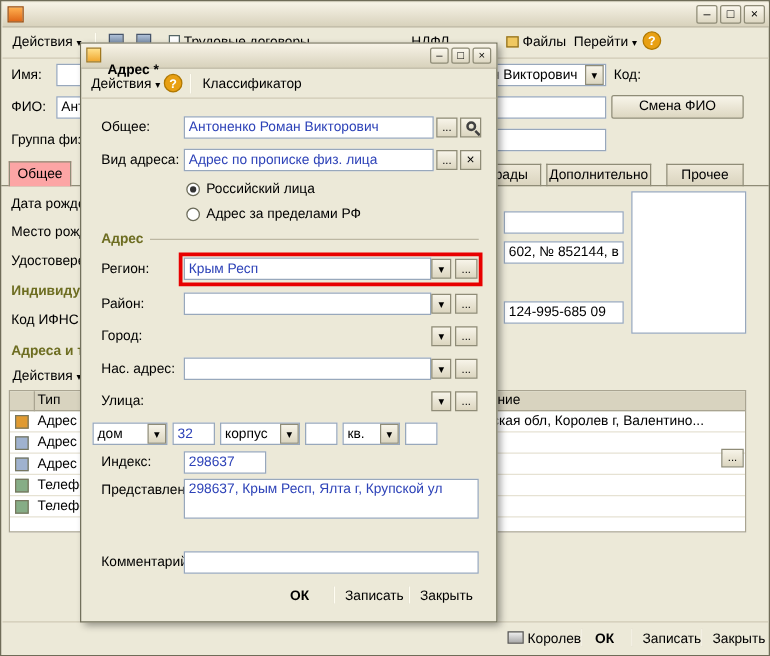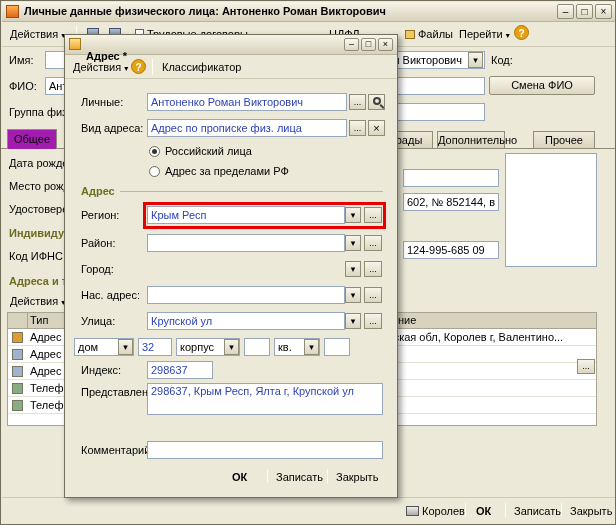--- a/index.html
+++ b/index.html
@@ -20,21 +20,21 @@
     padding:0 3px;overflow:hidden;white-space:nowrap;}
   .v{color:var(--value-text,#2e43b8);}
   .sbtn{position:absolute;background:linear-gradient(#f7f4e9,#dcd6c0);border:1px solid #8f8c77;
     text-align:center;font-size:9px;line-height:13px;overflow:hidden;}
   .radio{position:absolute;width:11px;height:11px;border:1px solid #6a6a58;border-radius:50%;background:#fff;}
   .radio.on::after{content:"";position:absolute;left:2px;top:2px;width:5px;height:5px;background:#333;border-radius:50%;}
   .grp{font-weight:bold;color:var(--section-text,#6d6d21);}
   .hline{position:absolute;height:1px;background:#bcb7a2;}
   .tab{position:absolute;border:1px solid #8f8c77;border-bottom:none;text-align:center;
     background:linear-gradient(#eee9d9,#d9d3bd);z-index:1;}
-  .tab.active{background:#a21caf;z-index:3;}
+  .tab.active{background:#fca5a5;z-index:3;}
   .tabline{position:absolute;height:1px;background:#8f8c77;z-index:2;}
   .rowicon{position:absolute;width:11px;height:11px;border:1px solid #77775f;}
   .help{position:absolute;width:15px;height:15px;border-radius:50%;background:#e8a013;color:#fff;
     font-weight:bold;text-align:center;line-height:15px;font-size:10px;border:1px solid #b07800;}
   .micon{position:absolute;width:13px;height:13px;background:linear-gradient(#ffb050,#e06818);border:1px solid #9c4e10;}
   .dicon{position:absolute;width:12px;height:12px;background:linear-gradient(#ffe08a,#f0a830);border:1px solid #a07820;}
   .docicon{display:inline-block;width:9px;height:11px;background:#fff;border:1px solid #566;vertical-align:-2px;margin-right:3px;}
   .clipicon{display:inline-block;width:10px;height:9px;background:#f0c860;border:1px solid #907020;vertical-align:-1px;margin-right:3px;}
   .ticon{display:inline-block;width:12px;height:12px;background:linear-gradient(#aebfd6,#5d7390);border:1px solid #45546b;vertical-align:-2px;}
   .printicon{display:inline-block;width:13px;height:10px;background:linear-gradient(#eee,#aaa);border:1px solid #555;vertical-align:-1px;margin-right:3px;}
@@ -45,21 +45,20 @@
     border:1px solid #72705c;box-shadow:3px 3px 6px rgba(0,0,0,.4);z-index:4;}
   .dd{font-size:8px;}
 </style>
 </head>
 <body>
 
 <div id="root">
 
   <div class="tb a" style="left:1px;top:1px;width:613px;height:20px">
     <span class="micon" style="left:4px;top:3px"></span>
-    <span class="a ttl" style="left:22px;top:3px">Личные данные физического лица: Антоненко Роман Викторович</span>
     <span class="wbtn" style="left:555px;top:2px">–</span>
     <span class="wbtn" style="left:574px;top:2px">□</span>
     <span class="wbtn" style="left:593px;top:2px">×</span>
   </div>
 
   <div class="a" style="left:1px;top:21px;width:613px;height:25px;border-bottom:1px solid #cfcab5">
     <span class="flatbtn" style="left:3px;top:2px"><span>Действия</span> <span class="dd">▾</span></span>
     <span class="sep" style="left:74px;top:4px;height:16px"></span>
     <span class="flatbtn" style="left:80px;top:2px"><span class="ticon"></span></span>
     <span class="flatbtn" style="left:102px;top:2px"><span class="ticon"></span></span>
@@ -78,21 +77,21 @@
   <span class="a" style="left:8px;top:79px">ФИО:</span>
   <div class="fld a" style="left:44px;top:76px;width:440px"><span>Антоненко Роман Викторович</span></div>
   <div class="pushbtn" style="left:488px;top:75px;width:106px;height:19px;line-height:17px">Смена ФИО</div>
 
   <span class="a" style="left:8px;top:105px">Группа физ. лиц:</span>
   <div class="fld a" style="left:100px;top:102px;width:384px"></div>
 
   <div class="tabline" style="left:0;top:147px;width:614px"></div>
   <div class="tab active" style="left:6px;top:128px;width:50px;height:20px;line-height:19px">Общее</div>
   <div class="tab" style="left:366px;top:130px;width:66px;height:18px;line-height:17px">Награды</div>
-  <div class="tab" style="left:436px;top:130px;width:68px;height:18px;line-height:17px">Дополнительно</div>
+  <div class="tab" style="left:436px;top:130px;width:84px;height:18px;line-height:17px">Дополнительно</div>
   <div class="tab" style="left:532px;top:130px;width:62px;height:18px;line-height:17px">Прочее</div>
 
   <span class="a" style="left:8px;top:156px">Дата рождения:</span>
   <span class="a" style="left:8px;top:179px">Место рождения:</span>
   <span class="a" style="left:8px;top:202px">Удостоверение:</span>
   <span class="a grp" style="left:8px;top:226px">Индивидуальные номера</span>
   <span class="a" style="left:8px;top:249px">Код ИФНС:</span>
   <span class="a grp" style="left:8px;top:274px">Адреса и телефоны</span>
   <span class="flatbtn" style="left:4px;top:291px;height:18px;line-height:18px"><span>Действия</span> <span class="dd">▾</span></span>
 
@@ -154,21 +153,21 @@
       <span class="wbtn s" style="left:313px;top:3px">×</span>
     </div>
 
     <div class="a" style="left:0;top:20px;width:332px;height:24px;border-bottom:1px solid #cfcab5">
       <span class="flatbtn" style="left:3px;top:2px"><span>Действия</span> <span class="dd">▾</span></span>
       <span class="help" style="left:66px;top:4px">?</span>
       <span class="sep" style="left:87px;top:4px;height:16px"></span>
       <span class="flatbtn" style="left:92px;top:2px">Классификатор</span>
     </div>
 
-    <span class="a" style="left:16px;top:61px">Личные:</span>
+    <span class="a" style="left:16px;top:61px">Общее:</span>
     <div class="fld a v" style="left:82px;top:58px;width:200px"><span>Антоненко Роман Викторович</span></div>
     <span class="sbtn" style="left:284px;top:59px;width:17px;height:16px;line-height:14px">...</span>
     <span class="sbtn" style="left:303px;top:59px;width:17px;height:16px"><span class="mag"></span></span>
 
     <span class="a" style="left:16px;top:87px">Вид адреса:</span>
     <div class="fld a v" style="left:82px;top:84px;width:200px"><span>Адрес по прописке физ. лица</span></div>
     <span class="sbtn" style="left:284px;top:85px;width:17px;height:16px;line-height:14px">...</span>
     <span class="sbtn" style="left:303px;top:85px;width:17px;height:16px;line-height:14px;font-size:11px">×</span>
 
     <span class="radio on" style="left:84px;top:111px"></span>
@@ -193,21 +192,20 @@
     <span class="a" style="left:16px;top:228px">Город:</span>
     <span class="sbtn" style="left:280px;top:226px;width:16px;height:16px;line-height:14px">▾</span>
     <span class="sbtn" style="left:299px;top:226px;width:18px;height:16px;line-height:14px">...</span>
 
     <span class="a" style="left:16px;top:254px">Нас. адрес:</span>
     <div class="fld a v" style="left:82px;top:251px;width:198px"><span></span></div>
     <span class="sbtn" style="left:280px;top:252px;width:16px;height:16px;line-height:14px">▾</span>
     <span class="sbtn" style="left:299px;top:252px;width:18px;height:16px;line-height:14px">...</span>
 
     <span class="a" style="left:16px;top:280px">Улица:</span>
-    <div class="fld a v" style="left:82px;top:277px;width:198px"><span>Крупской ул</span></div>
     <span class="sbtn" style="left:280px;top:278px;width:16px;height:16px;line-height:14px">▾</span>
     <span class="sbtn" style="left:299px;top:278px;width:18px;height:16px;line-height:14px">...</span>
 
     <div class="fld a" style="left:9px;top:303px;width:60px"><span>дом</span></div>
     <span class="sbtn" style="left:53px;top:304px;width:15px;height:16px;line-height:14px">▾</span>
     <div class="fld a v" style="left:73px;top:303px;width:34px"><span>32</span></div>
     <div class="fld a" style="left:111px;top:303px;width:64px"><span>корпус</span></div>
     <span class="sbtn" style="left:159px;top:304px;width:15px;height:16px;line-height:14px">▾</span>
     <div class="fld a v" style="left:179px;top:303px;width:26px"><span></span></div>
     <div class="fld a" style="left:209px;top:303px;width:46px"><span>кв.</span></div>

